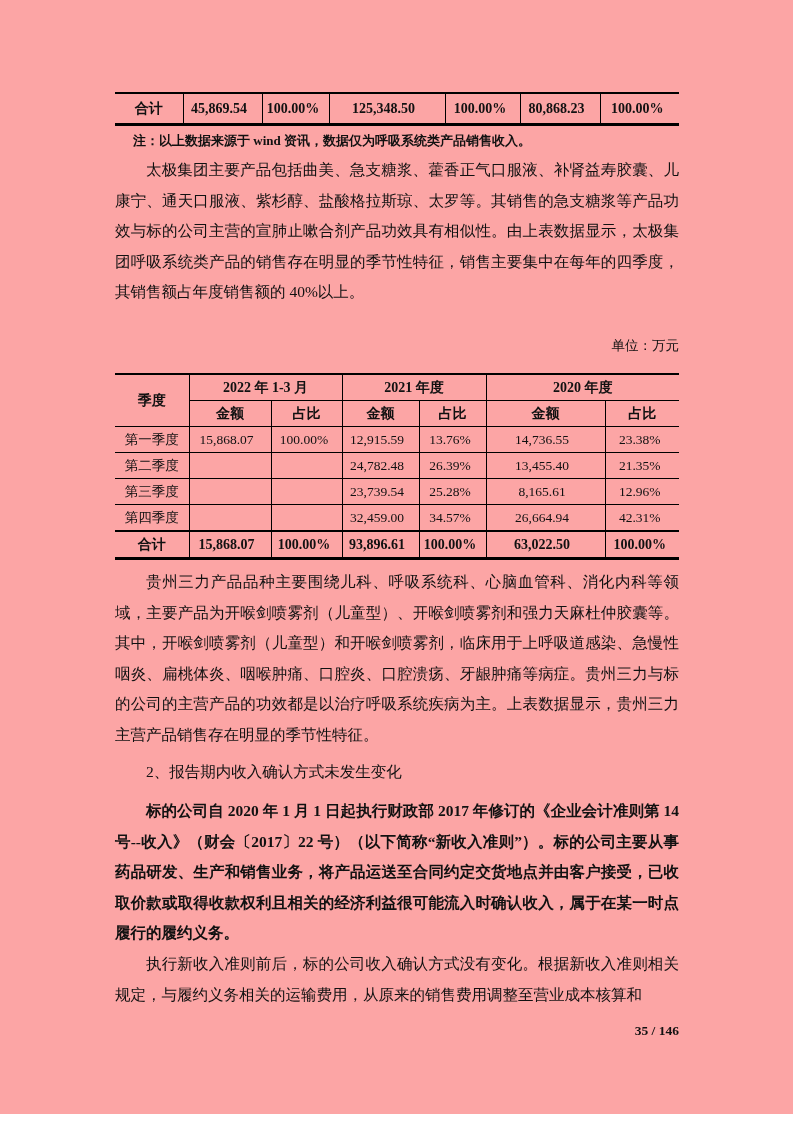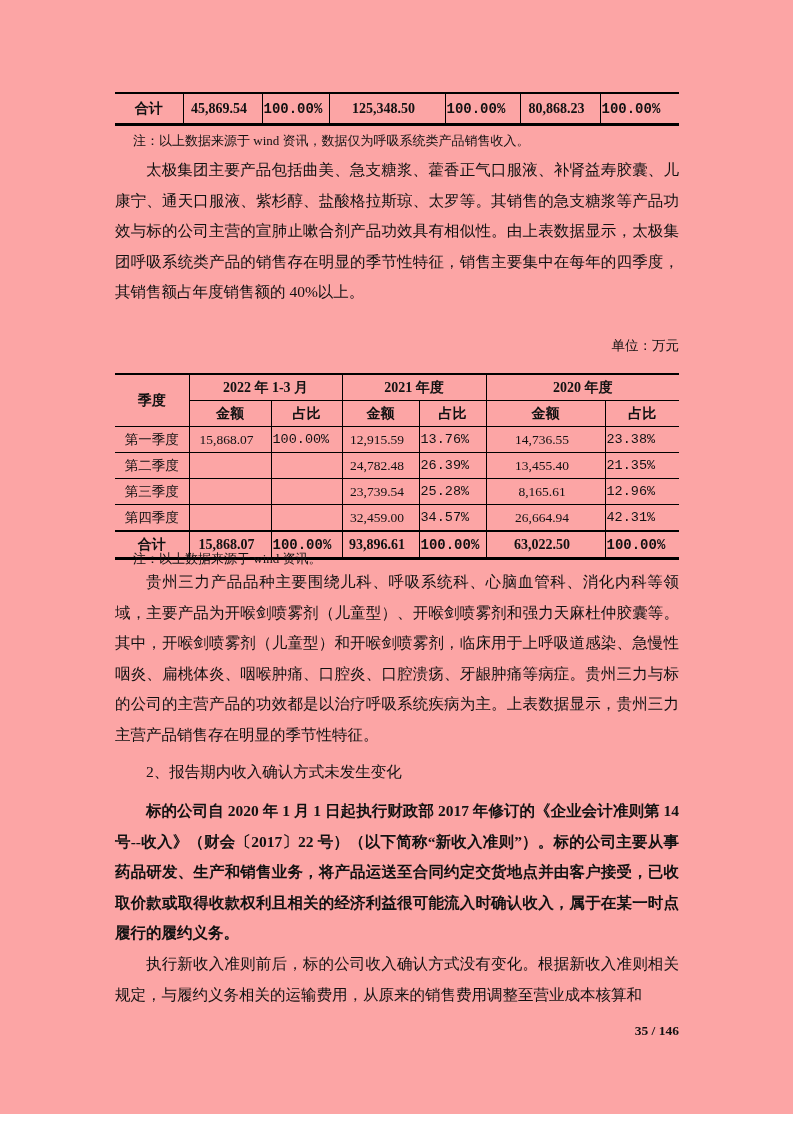--- a/index.html
+++ b/index.html
@@ -38,21 +38,21 @@
     border-top: 2.5px solid #000000;
     border-bottom: 3px solid #000000;
   }
   
   #table-guizhou td, #table-guizhou th { height: 23px; font-size: 13.5px; }
   #table-guizhou .hdr { font-weight: bold; text-align: center; font-size: 14px; }
   #table-guizhou tr.first-hdr th { border-top: 2.5px solid #000000; }
   #table-guizhou tr.total-row td { border-top: 2px solid #000000; border-bottom: 3px solid #000000; font-weight: bold; font-size: 14px; }
   .cell-label  { text-align: center; }
   .cell-amount { text-align: center; padding-right: 8px; }
-  .cell-ratio  { text-align: left; padding-right: 6px; font-family: Liberation Mono, monospace; }
+  .cell-ratio  { text-align: center; padding-right: 6px; }
   
   .note {
     left: 115px; width: 564px;
     padding-left: 18px; box-sizing: border-box;
     font-size: 13px; line-height: 20px;
   }
   .para {
     left: 115px; width: 564px;
     font-size: 15.5px; line-height: 30.6px;
     text-align: justify; text-indent: 2em;
@@ -94,21 +94,21 @@
         <td class="cell-amount">45,869.54</td>
         <td class="cell-ratio">100.00%</td>
         <td class="cell-amount">125,348.50</td>
         <td class="cell-ratio">100.00%</td>
         <td class="cell-amount">80,868.23</td>
         <td class="cell-ratio">100.00%</td>
       </tr>
     </tbody>
   </table>
 
-  <div class="abs note" style="top:131px;">注：以上数据来源于 wind 资讯，数据仅为呼吸系统类产品销售收入。</div>
+  <div class="abs note" style="top:131px;font-weight:bold;">注：以上数据来源于 wind 资讯，数据仅为呼吸系统类产品销售收入。</div>
 
   <div class="abs para" style="top:155px;">太极集团主要产品包括曲美、急支糖浆、藿香正气口服液、补肾益寿胶囊、儿康宁、通天口服液、紫杉醇、盐酸格拉斯琼、太罗等。其销售的急支糖浆等产品功效与标的公司主营的宣肺止嗽合剂产品功效具有相似性。由上表数据显示，太极集团呼吸系统类产品的销售存在明显的季节性特征，销售主要集中在每年的四季度，其销售额占年度销售额的 40%以上。</div>
 
 
   <div class="abs unit-label" style="top:336px;">单位：万元</div>
 
   <table id="table-guizhou" class="doc-table abs" style="left:115px; top:373px;">
     <colgroup>
       <col style="width:74px">
         <col style="width:82px">
@@ -174,21 +174,20 @@
         <td class="cell-amount">15,868.07</td>
         <td class="cell-ratio">100.00%</td>
         <td class="cell-amount">93,896.61</td>
         <td class="cell-ratio">100.00%</td>
         <td class="cell-amount">63,022.50</td>
         <td class="cell-ratio">100.00%</td>
       </tr>
     </tbody>
   </table>
 
-  <div class="abs note" style="top:549px;">注：以上数据来源于 wind 资讯。</div>
 
   <div class="abs para" style="top:567px;">贵州三力产品品种主要围绕儿科、呼吸系统科、心脑血管科、消化内科等领域，主要产品为开喉剑喷雾剂（儿童型）、开喉剑喷雾剂和强力天麻杜仲胶囊等。其中，开喉剑喷雾剂（儿童型）和开喉剑喷雾剂，临床用于上呼吸道感染、急慢性咽炎、扁桃体炎、咽喉肿痛、口腔炎、口腔溃疡、牙龈肿痛等病症。贵州三力与标的公司的主营产品的功效都是以治疗呼吸系统疾病为主。上表数据显示，贵州三力主营产品销售存在明显的季节性特征。</div>
 
   <div class="abs heading" style="top:757px;">2、报告期内收入确认方式未发生变化</div>
 
   <div class="abs para" style="top:796px;font-weight:bold;">标的公司自 2020 年 1 月 1 日起执行财政部 2017 年修订的《企业会计准则第 14 号--收入》（财会〔2017〕22 号）（以下简称“新收入准则”）。标的公司主要从事药品研发、生产和销售业务，将产品运送至合同约定交货地点并由客户接受，已收取价款或取得收款权利且相关的经济利益很可能流入时确认收入，属于在某一时点履行的履约义务。</div>
 
   <div class="abs para" style="top:949px;">执行新收入准则前后，标的公司收入确认方式没有变化。根据新收入准则相关规定，与履约义务相关的运输费用，从原来的销售费用调整至营业成本核算和</div>
 
   <div class="abs page-number" style="top:1022px;">35 / 146</div>

